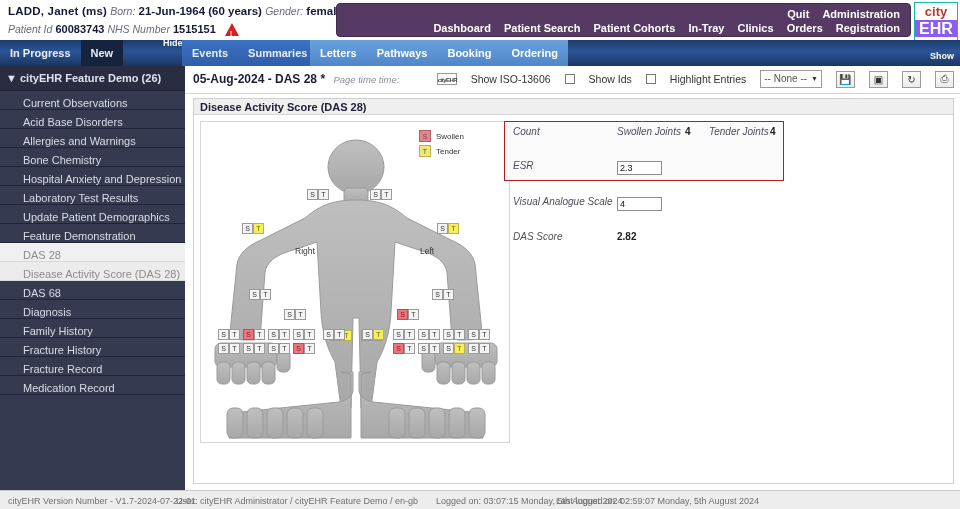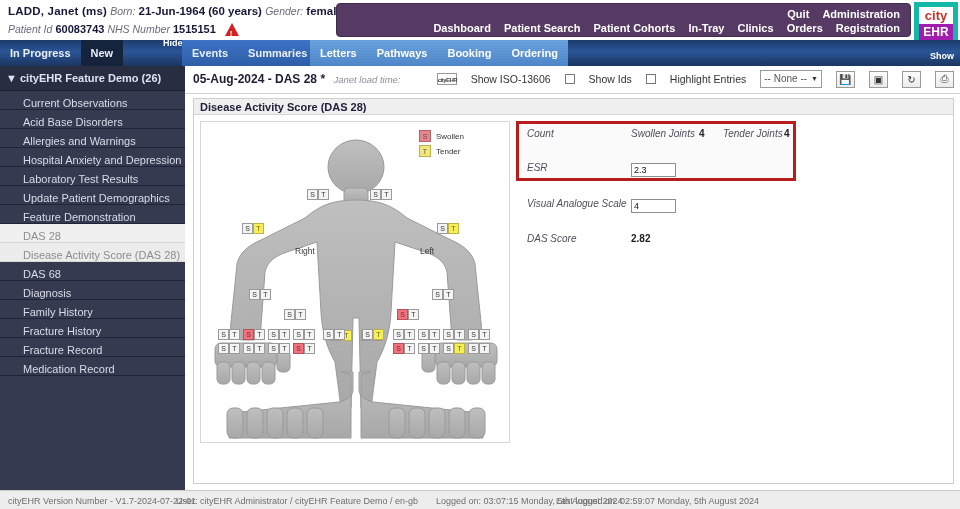--- a/index.html
+++ b/index.html
@@ -26,24 +26,24 @@
   .warn-tri::after { content:"!"; position:absolute; left:-2px; top:3px; font-size:8px; color:#fff; font-weight:bold; }
 
   .navbox { position:absolute; left:336px; top:3px; width:575px; height:34px;
             background:#563a63; border:1px solid #3f2a49; border-radius:4px; }
   .nav-row { position:absolute; right:10px; color:#fff; font-size:11px; font-weight:bold; white-space:nowrap; }
   .nav-row.r1 { top:4px; }
   .nav-row.r2 { top:18px; }
   .nav-row a { color:#fff; text-decoration:none; margin-left:10px; display:inline-block; }
 
   .logo { position:absolute; left:914px; top:2px; width:44px; height:52px; background:#fff;
-          border:5px solid #14b8a6; }
+          border:1px solid #14b8a6; }
   .logo .l1, .logo .l2 { height:17px; line-height:17px; text-align:center; font-weight:bold; font-size:13px; }
   .logo .l1 { color:#c4342a; background:#fff; }
-  .logo .l2 { color:#fff; background:#a21caf; font-size:12px; }
+  .logo .l2 { color:#fff; background:#8b5cf6; font-size:16px; }
 
   
   .tabbar { position:absolute; left:0; top:40px; width:960px; height:26px;
             background:linear-gradient(to bottom,#1d3c6e 0%,#2a5596 45%,#1b3560 100%); }
   .tb-left { position:absolute; left:0; top:0; height:26px; display:flex; align-items:center; }
   .tb-item { color:#e9eef7; font-size:11px; font-weight:bold; padding:0 10px; height:26px;
              line-height:26px; white-space:nowrap; }
   .tb-item.dark { background:#16233d; }
   .tb-hide { position:absolute; left:163px; top:-2px; color:#ffffff; font-size:9px; font-weight:bold; }
   .tb-show { position:absolute; right:6px; top:11px; color:#ffffff; font-size:9px; font-weight:bold; }
@@ -99,22 +99,22 @@
   .lbl-side { position:absolute; font-size:8.5px; color:#3a3a3a; }
 
   
   .jm { position:absolute; display:flex; }
   .jm span { width:11px; height:11px; font-size:7px; line-height:10px; text-align:center;
              border:1px solid #9a9a9a; background:#f4f4f4; color:#333; font-family:"Liberation Sans",sans-serif; }
   .jm span.on-s { background:#f1737d; border-color:#b8505a; color:#7a2028; }
   .jm span.on-t { background:#f6ef5a; border-color:#bdb343; color:#6a6510; }
 
   
-  .card { position:absolute; left:322px; top:22px; width:280px; height:60px;
-          border:3px solid #b91c1c; background:#fafafa; }
+  .card { position:absolute; left:310px; top:22px; width:280px; height:60px;
+          border:1px solid #b91c1c; background:#fafafa; }
   .crow { position:relative; height:17px; font-size:10px; }
   .ck { position:absolute; left:8px; font-style:italic; color:#4e4e5e; }
   .cmid { position:absolute; left:112px; font-style:italic; color:#4e4e5e; }
   .cmidv { position:absolute; left:180px; font-weight:bold; color:#222; }
   .cright { position:absolute; left:204px; font-style:italic; color:#4e4e5e; }
   .crightv { position:absolute; left:265px; font-weight:bold; color:#222; }
   .cval { position:absolute; left:112px; font-weight:bold; color:#222; }
   .inp { position:absolute; left:112px; top:1px; width:45px; height:14px; border:1px solid #8e8e8e;
          background:#fff; font-size:9px; color:#111; padding:0 2px; line-height:13px; }
 
@@ -191,41 +191,42 @@
   </div>
 
   <div class="sidebar">
     <div class="sb-head">
       <span>▼</span>
       <span>cityEHR Feature Demo (26)</span>
     </div>
     <div class="sb-item">Current Observations</div>
     <div class="sb-item">Acid Base Disorders</div>
     <div class="sb-item">Allergies and Warnings</div>
+    <div class="sb-item">Bone Chemistry</div>
     <div class="sb-item">Hospital Anxiety and Depression Scale</div>
     <div class="sb-item">Laboratory Test Results</div>
     <div class="sb-item">Update Patient Demographics</div>
     <div class="sb-item">Feature Demonstration</div>
     <div class="sb-item sub">DAS 28</div>
     <div class="sb-item sub sel">Disease Activity Score (DAS 28)</div>
     <div class="sb-item">DAS 68</div>
     <div class="sb-item">Diagnosis</div>
     <div class="sb-item">Family History</div>
     <div class="sb-item">Fracture History</div>
     <div class="sb-item">Fracture Record</div>
     <div class="sb-item">Medication Record</div>
   </div>
 
   <div class="content">
 
     <div class="c-head">
       <div class="c-title">
         <span>05-Aug-2024 - DAS 28</span>
         <span class="star">*</span>
-        <span class="c-sub">Janet load time:</span>
+        <span class="c-sub">Page time time:</span>
       </div>
 
       <div class="c-tools">
         <div class="iso-badge">cityEHR</div>
         <span>Show ISO-13606</span>
         <span class="cbx"></span>
         <span>Show Ids</span>
         <span class="cbx"></span>
         <span>Highlight Entries</span>
         <div class="sel-none">

